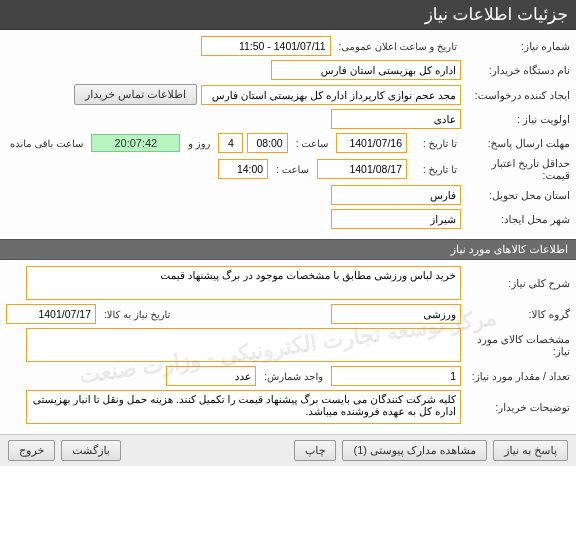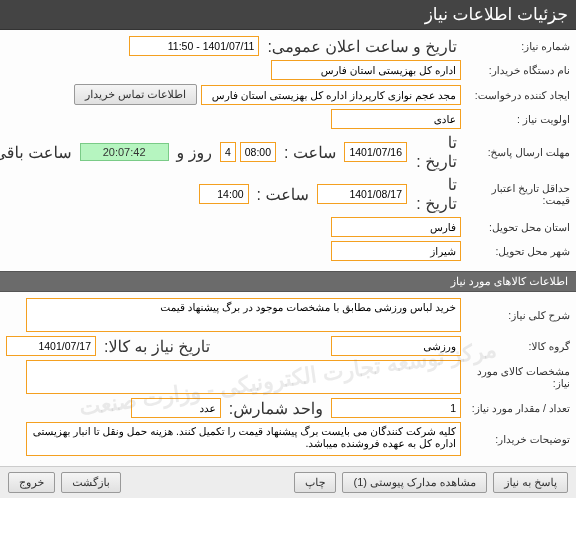--- a/index.html
+++ b/index.html
@@ -39,21 +39,21 @@
       width: 105px;
       text-align: right;
       padding-left: 4px;
       font-size: 10.5px;
       color: #333;
       flex-shrink: 0;
     }
     .label-mid {
       text-align: right;
       padding: 0 4px;
-      font-size: 16px;
+      font-size: 10px;
       color: #333;
       flex-shrink: 0;
     }
     .field {
       border: 1px solid #f4a020;
       background: #fff;
       padding: 2px 4px;
       font-size: 10.5px;
       height: 20px;
       display: flex;
@@ -164,21 +164,21 @@
     <div class="label-mid">ساعت :</div>
     <div class="field w-xs">14:00</div>
   </div>
 
   <div class="row">
     <div class="label">استان محل تحویل:</div>
     <div class="field w-md">فارس</div>
   </div>
 
   <div class="row">
-    <div class="label">شهر محل تحویل:</div>
+    <div class="label">شهر محل ایجاد:</div>
     <div class="field w-md">شیراز</div>
   </div>
 </div>
 
 <div class="section-header">
   <span>اطلاعات کالاهای مورد نیاز</span>
 </div>
 
 <div class="content rel">
   <div class="watermark">مرکز توسعه تجارت الکترونیکی - وزارت صنعت</div>

